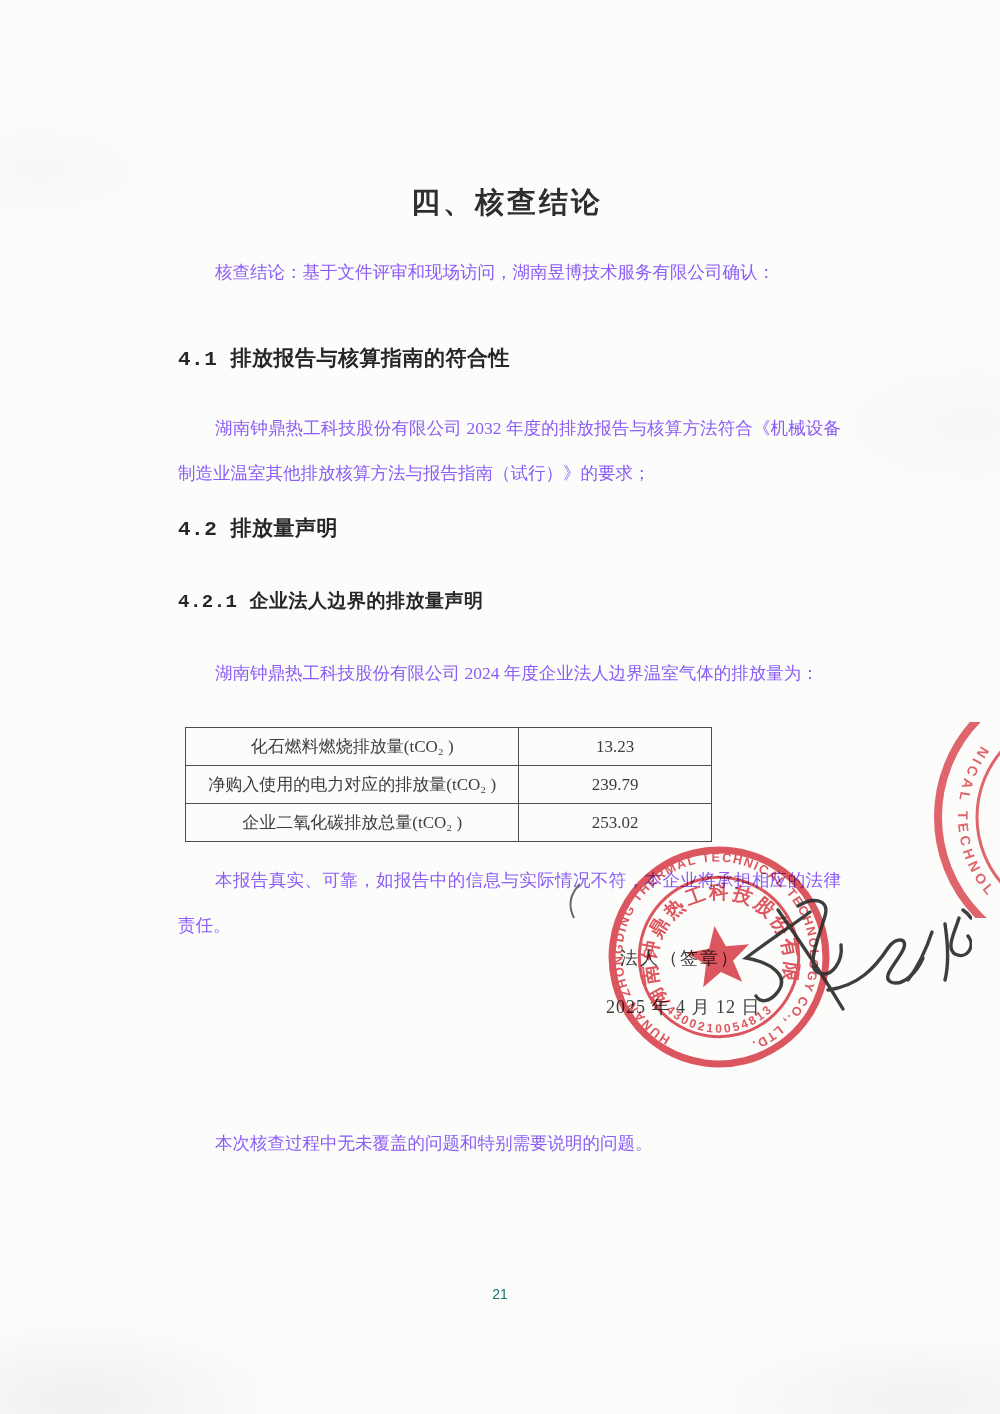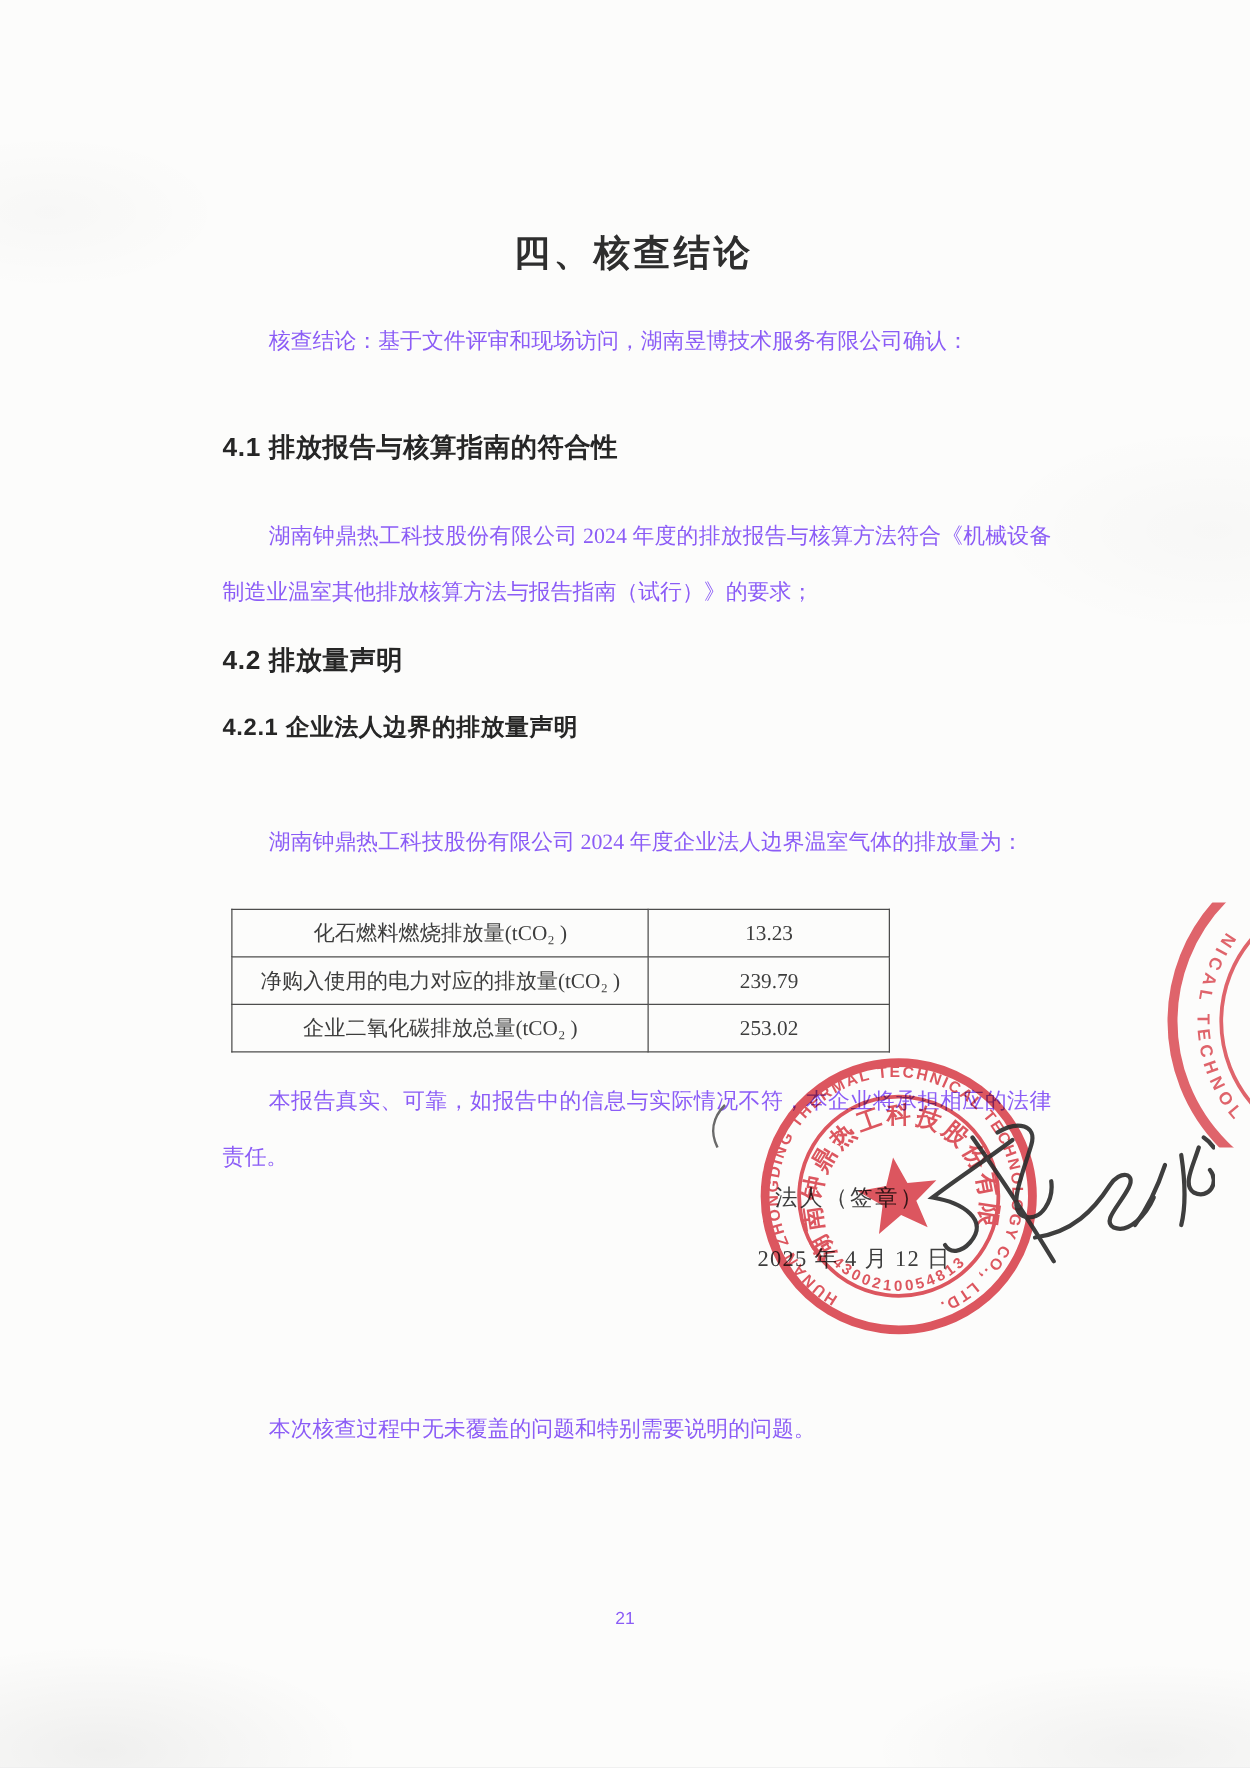--- a/index.html
+++ b/index.html
@@ -31,21 +31,21 @@
     color:#2e2e2e;
   }
   .para{
     position:absolute; left:178px; width:663px;
     font-size:17.5px; line-height:45px;
     text-align:justify; color:#8b5cf6;
   }
   .indent{ text-indent:37px; }
   .heading{
     position:absolute; left:178px;
-    font-family:Liberation Sans, sans-serif;
+    font-family:Liberation Mono, monospace;
     font-weight:bold; color:#262626;
     letter-spacing:0.5px;
   }
   .h-lvl2{ font-size:21px; }
   .h-lvl3{ font-size:19px; }
   .emis-table{
     position:absolute; left:185px; top:727px; width:527px;
     border-collapse:collapse;
     font-size:17px; color:#3d3d3d;
   }
@@ -60,21 +60,21 @@
     font-size:18px; letter-spacing:2px; color:#3d3d3d;
   }
   .sign-date{
     position:absolute; left:606px; top:995px;
     font-size:18px; letter-spacing:1px; color:#3d3d3d;
   }
   .page-number{
     position:absolute; top:1286px; left:0; width:1000px;
     text-align:center;
     font-family:"Liberation Sans","DejaVu Sans",sans-serif;
-    font-size:14px; color:#8b5cf6;
+    font-size:14px; color:#0f766e;
   }
   .stamp-wrap{
     position:absolute; left:603px; top:841px;
     width:232px; height:232px;
     transform:rotate(-14deg);
     opacity:0.87;
     mix-blend-mode:multiply;
     pointer-events:none;
   }
   .edge-stamp{
@@ -98,25 +98,25 @@
 </head>
 <body>
 
 <div class="page">
 
   <div class="doc-title">四、核查结论</div>
 
   <p class="para indent" style="top:250px;">核查结论：基于文件评审和现场访问，湖南昱博技术服务有限公司确认：</p>
 
   <div class="heading h-lvl2" style="top:344px;">4.1 排放报告与核算指南的符合性</div>
-  <p class="para indent" style="top:406px;">湖南钟鼎热工科技股份有限公司 2024 年度的排放报告与核算方法符合《机械设备制造业温室其他排放核算方法与报告指南（试行）》的要求；</p>
+  <p class="para indent" style="top:406px;">湖南钟鼎热工科技股份有限公司 2032 年度的排放报告与核算方法符合《机械设备制造业温室其他排放核算方法与报告指南（试行）》的要求；</p>
 
   <div class="heading h-lvl2" style="top:514px;">4.2 排放量声明</div>
 
-  <div class="heading h-lvl3" style="top:569px;">4.2.1 企业法人边界的排放量声明</div>
+  <div class="heading h-lvl3" style="top:588px;">4.2.1 企业法人边界的排放量声明</div>
   <p class="para indent" style="top:651px;">湖南钟鼎热工科技股份有限公司 2024 年度企业法人边界温室气体的排放量为：</p>
 
   <table class="emis-table">
     <tbody>
       <tr>
         <td class="c-label">化石燃料燃烧排放量(tCO₂ )</td>
         <td>13.23</td>
       </tr>
       <tr>
         <td class="c-label">净购入使用的电力对应的排放量(tCO₂ )</td>

